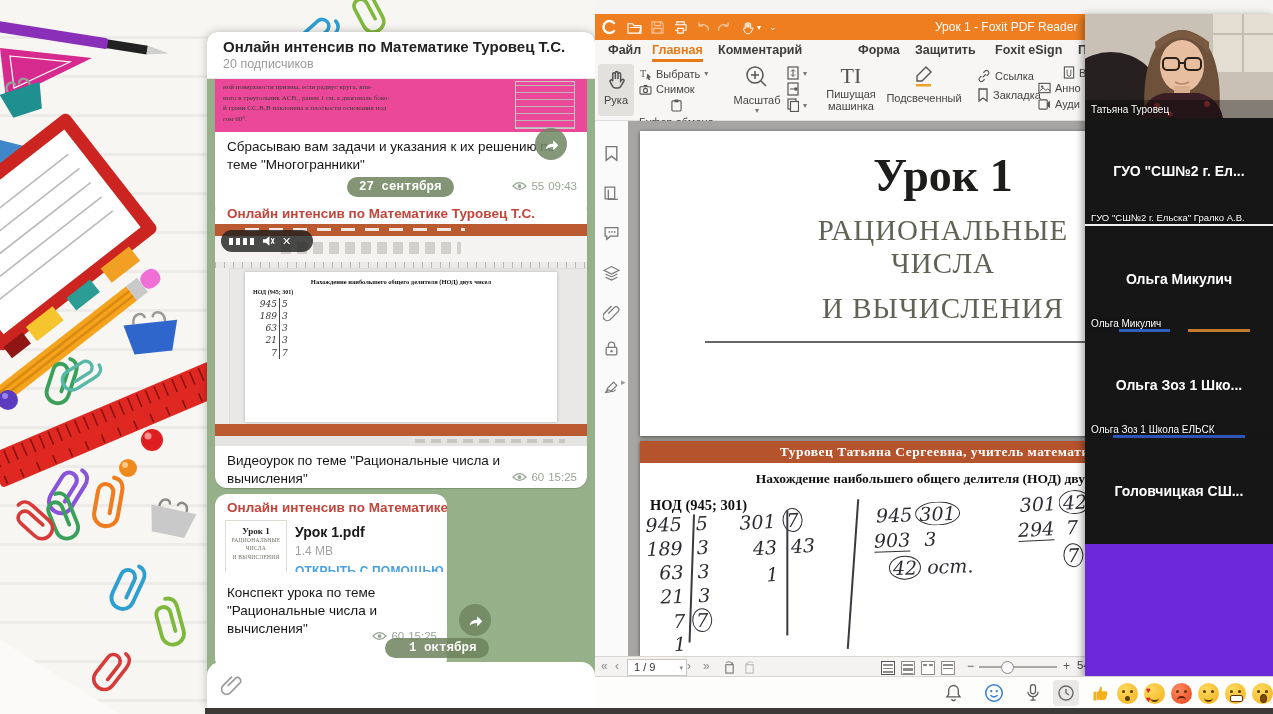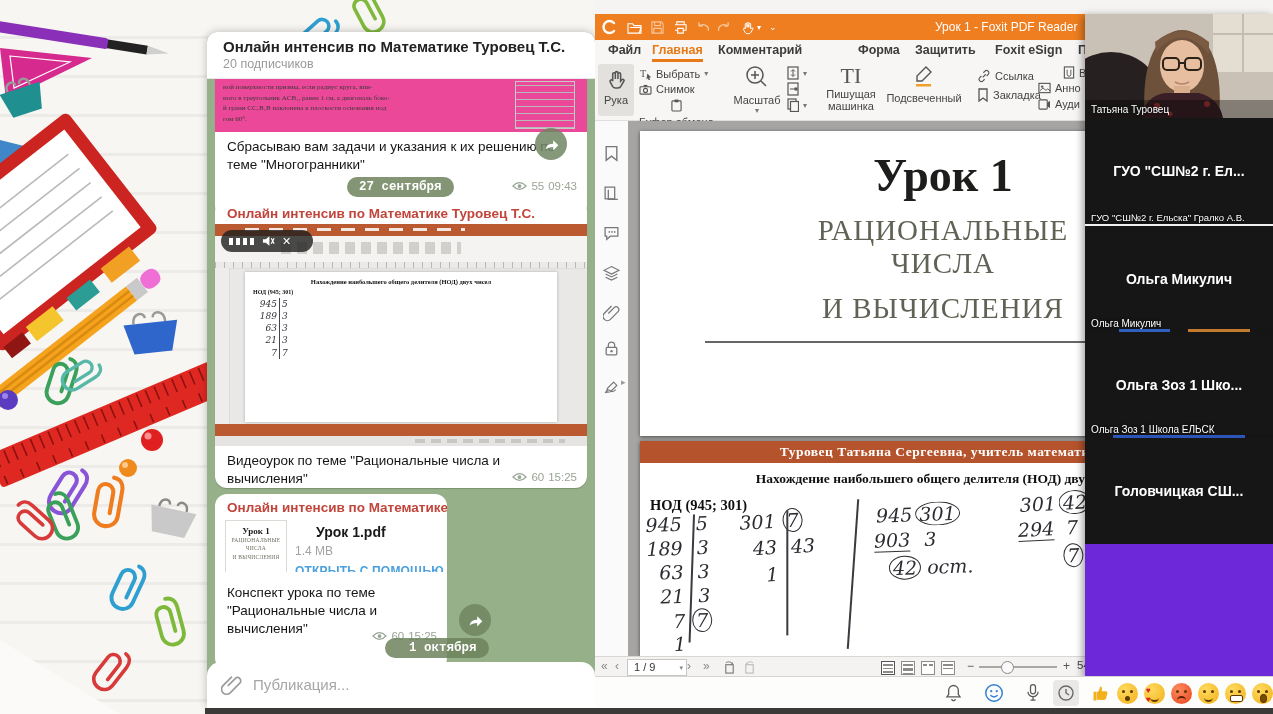--- a/index.html
+++ b/index.html
@@ -280,21 +280,21 @@
 
     <div class="bubble" style="left:8px;top:462px;width:232px;height:136px;border-radius:12px;">
       <div class="chname" style="width:208px;">Онлайн интенсив по Математике Ту...</div>
       <div class="pdfthumb" style="left:10px;top:26px;">
         <div class="a">Урок 1</div>
         <div class="b">РАЦИОНАЛЬНЫЕ</div>
         <div class="b">ЧИСЛА</div>
         <div class="b">И ВЫЧИСЛЕНИЯ</div>
         <div style="position:absolute;left:8px;bottom:6px;width:42px;height:3px;background:#c0662f;"></div>
       </div>
-      <div style="position:absolute;left:80px;top:30px;font-size:14px;font-weight:bold;color:#1a1a1a;margin-left:21px;">Урок 1.pdf</div>
+      <div style="position:absolute;left:80px;top:30px;font-size:14px;font-weight:bold;color:#1a1a1a;">Урок 1.pdf</div>
       <div style="position:absolute;left:80px;top:50px;font-size:12px;color:#a3a3a3;">1.4 MB</div>
       <div style="position:absolute;left:80px;top:70px;font-size:12px;font-weight:bold;color:#4aa0dc;letter-spacing:.2px;">ОТКРЫТЬ С ПОМОЩЬЮ</div>
     </div>
     <div class="bubble" style="left:8px;top:540px;width:232px;height:98px;border-radius:0 0 12px 12px;box-shadow:none;">
       <div class="cap" style="position:absolute;top:12px;">Конспект урока по теме</div>
       <div class="cap" style="position:absolute;top:30px;">"Рациональные числа и вычисления"</div>
       <div class="meta" style="bottom:28px;">
         <svg width="15" height="10" viewBox="0 0 16 10">
             <path d="M1 5 Q8 -2 15 5 Q8 12 1 5 z" fill="none" stroke="#98a595" stroke-width="1.2"></path>
             <circle cx="8" cy="5" r="2" fill="#98a595"></circle>
@@ -308,21 +308,20 @@
           <path d="M3 16 Q4 9 12 9 V5 l6 6 -6 6 v-4 Q6 13 3 16 z" fill="#fff"></path>
         </svg>
     </div>
 
     <div class="datepill" style="left:178px;top:606px;padding-left:24px;">1 октября</div>
 
     <div id="tg-input">
       <svg style="position:absolute;left:14px;top:12px;" width="22" height="22" viewBox="0 0 24 24">
         <path d="M8 12.5 L15.5 5 a3.5 3.5 0 0 1 5 5 L10 20.5 a5.5 5.5 0 0 1 -7.8 -7.8 L11.5 3.5" fill="none" stroke="#9a9a9a" stroke-width="1.8" stroke-linecap="round"></path>
       </svg>
-      <input type="text" placeholder="Публикация..." style="">
     </div>
   </div>
 
   <div id="fx" class="abs">
     <div id="fx-title">
       <svg style="margin-left:6px;" width="16" height="16" viewBox="0 0 16 16">
           <path d="M13 4 A6 6 0 1 0 13 12" fill="none" stroke="#fff" stroke-width="2.4" stroke-linecap="round"></path>
         </svg>
       <svg style="margin-left:10px;" width="15" height="13" viewBox="0 0 16 14">
           <path d="M1 3 h5 l1.5 2 H15 v8 H1 z M3 7 h12 l-2 6" fill="none" stroke="#fff" stroke-width="1.2"></path>

